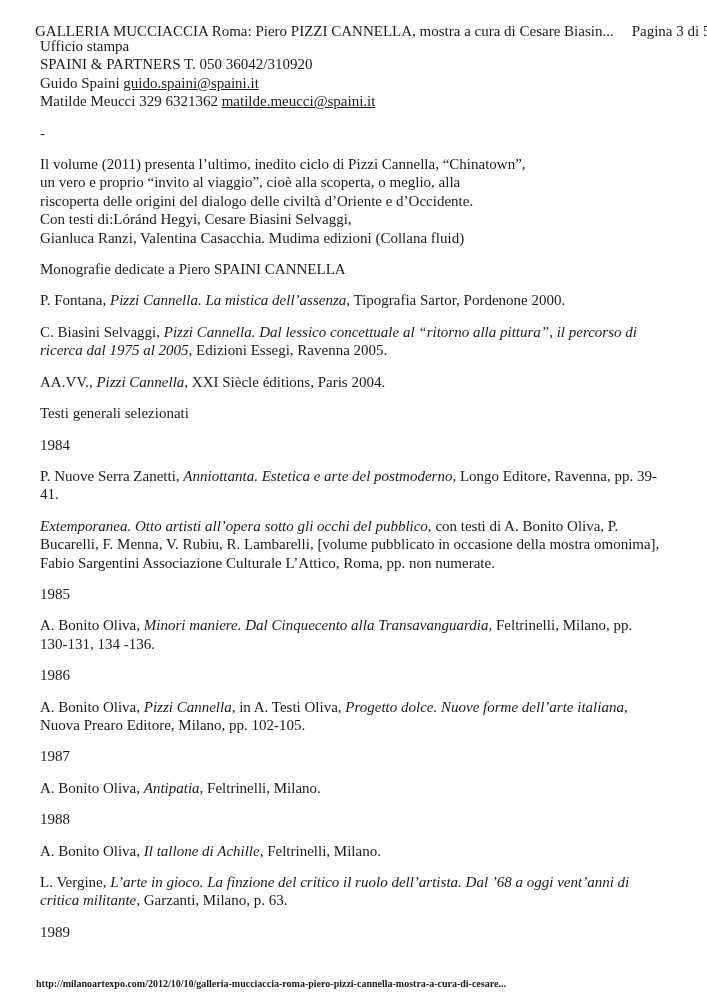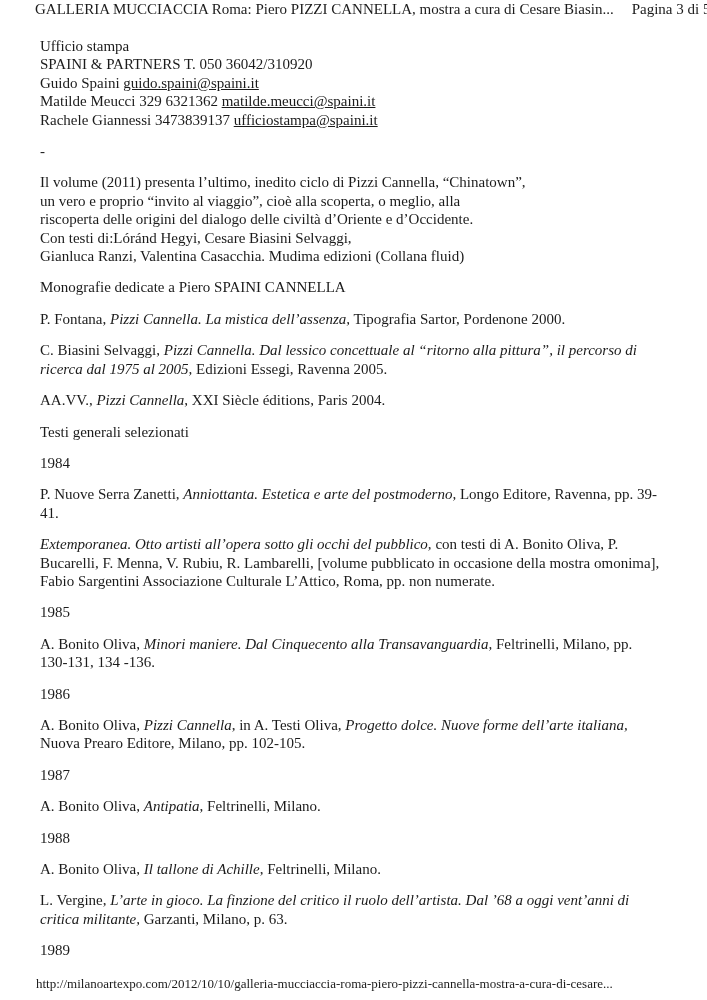--- a/index.html
+++ b/index.html
@@ -7,55 +7,54 @@
     position:relative;
     width:707px; height:1000px;
     background:#ffffff;
     color:#1b1b1b;
     font-family:"Liberation Serif","DejaVu Serif",serif;
     font-size:15px;
     line-height:18.4px;
     overflow:hidden;
   }
   .doc-header {
-    position:absolute; top:0; left:35px; width:663px;
+    position:absolute; top:22px; left:35px; width:663px;
     display:flex; justify-content:space-between; align-items:baseline;
     white-space:nowrap;
   }
   .doc-header .title { padding-right:18px; }
   .content { position:absolute; top:37px; left:40px; width:622px; }
   .block { margin:0 0 13px 0; }
   .line { margin:0; }
   p.para { margin:0 0 13px 0; }
   .b { font-weight:normal; }
   .it { font-style:italic; }
   .u { text-decoration:underline; }
   .doc-footer {
     position:absolute; left:36px; bottom:7px;
-    font-size:13px; white-space:nowrap;
+    font-size:10px; white-space:nowrap;font-weight:bold;
   }
 </style>
 </head>
 <body>
 
 <div class="page">
 
   <div class="doc-header">
     <span class="title">GALLERIA MUCCIACCIA Roma: Piero PIZZI CANNELLA, mostra a cura di Cesare Biasin...</span>
     <span>Pagina 3 di 5</span>
   </div>
 
   <div class="content">
 
     <div class="block">
       <div class="line b">Ufficio stampa</div>
       <div class="line"><span>SPAINI &amp; PARTNERS T. 050 36042/310920</span></div>
       <div class="line"><span>Guido Spaini </span><span class="u">guido.spaini@spaini.it</span></div>
       <div class="line"><span>Matilde Meucci 329 6321362 </span><span class="u">matilde.meucci@spaini.it</span></div>
-      <div class="line"><span>Rachele Giannessi 3473839137 </span><span class="u">ufficiostampa@spaini.it</span></div>
     </div>
 
     <p class="para">-</p>
 
     <div class="block">
       <div class="line">Il volume (2011) presenta l’ultimo, inedito ciclo di Pizzi Cannella, “Chinatown”,</div>
       <div class="line">un vero e proprio “invito al viaggio”, cioè alla scoperta, o meglio, alla</div>
       <div class="line">riscoperta delle origini del dialogo delle civiltà d’Oriente e d’Occidente.</div>
       <div class="line">Con testi di:Lóránd Hegyi, Cesare Biasini Selvaggi,</div>
       <div class="line">Gianluca Ranzi, Valentina Casacchia. Mudima edizioni (Collana fluid)</div>

